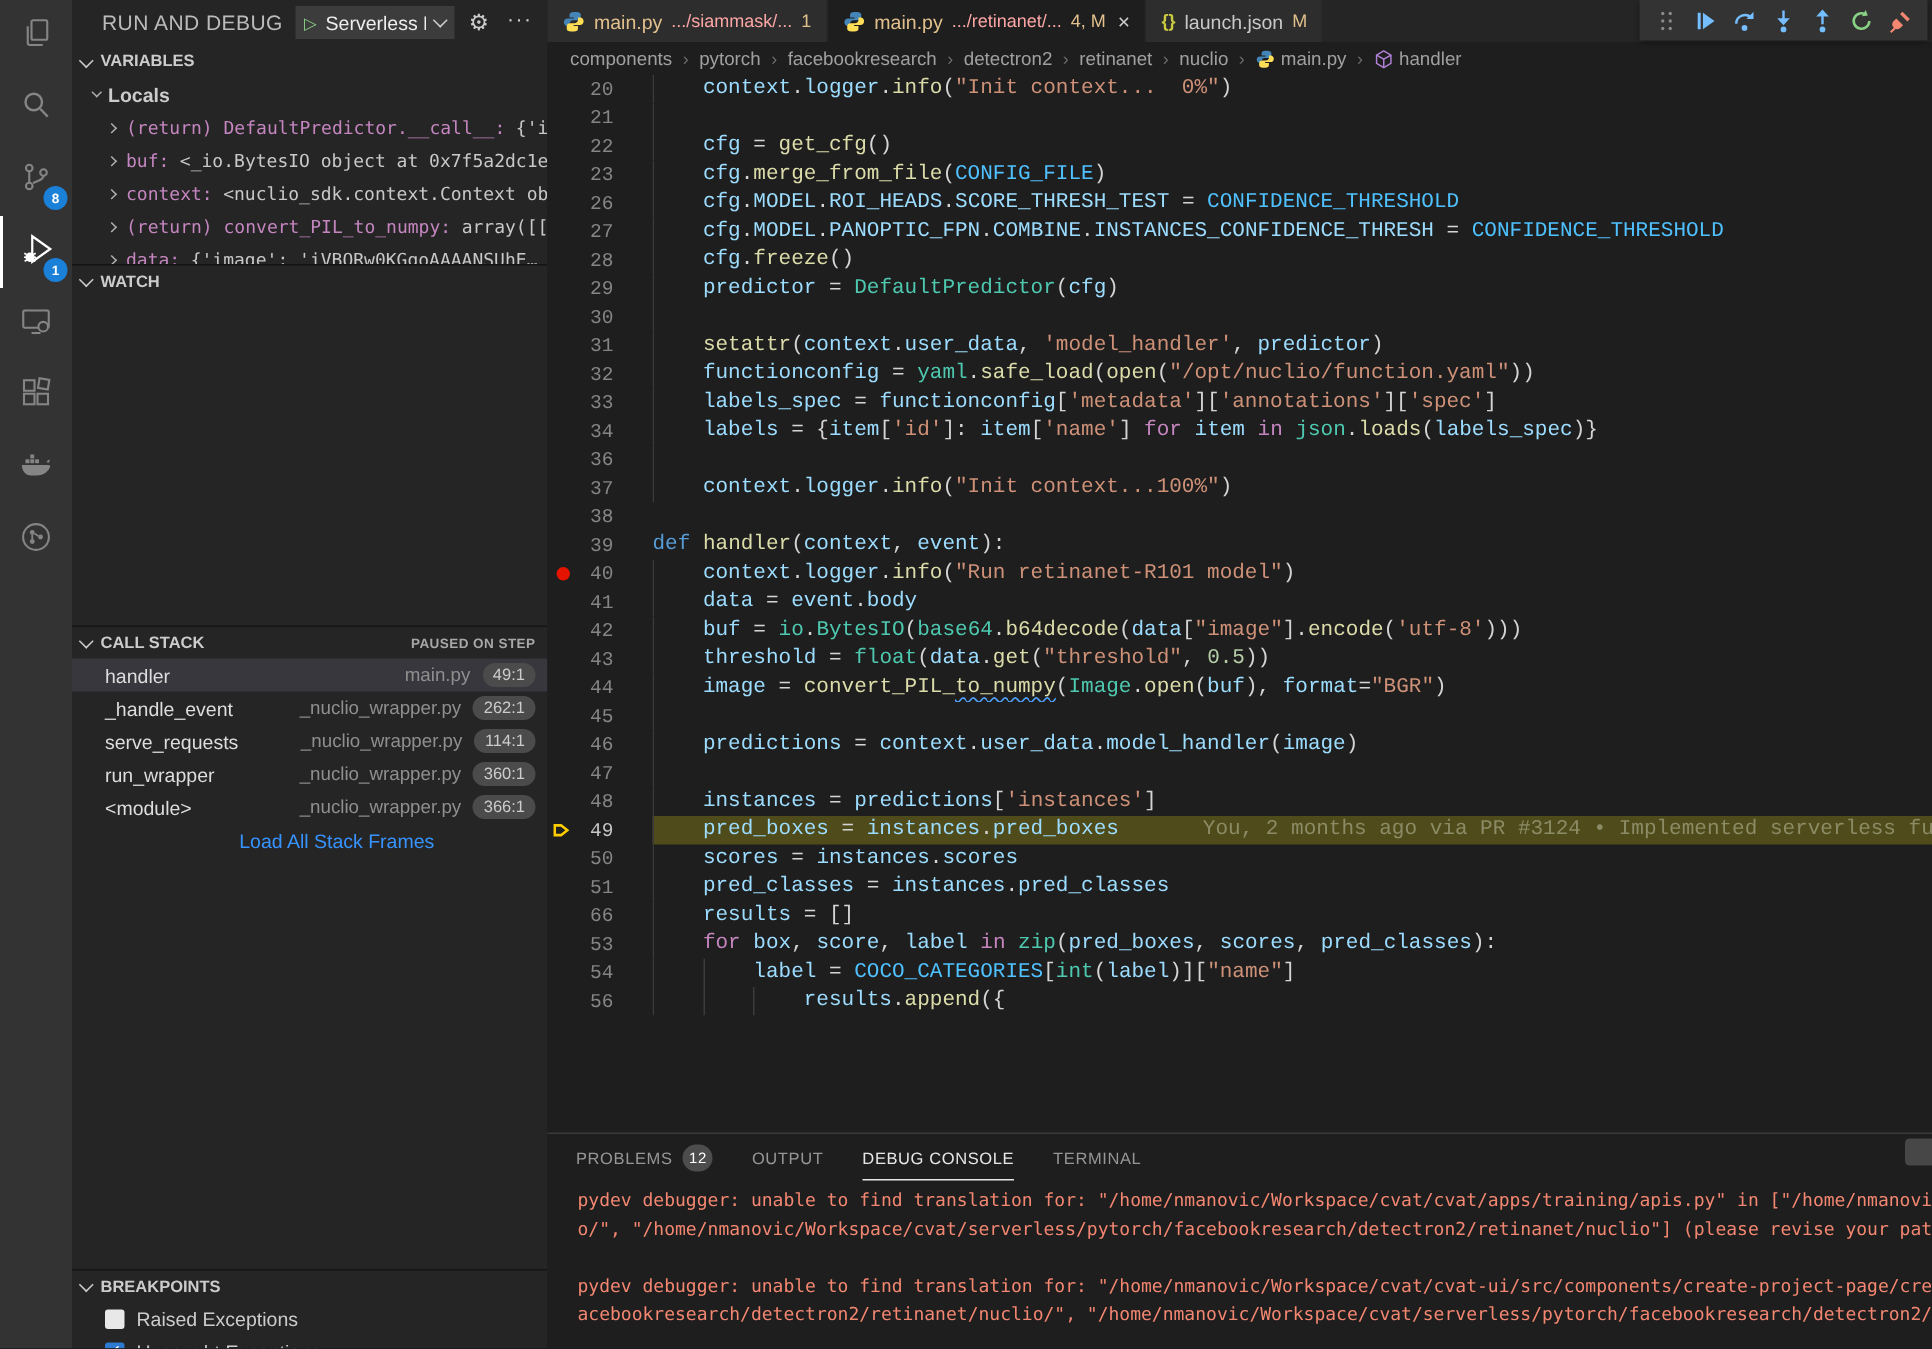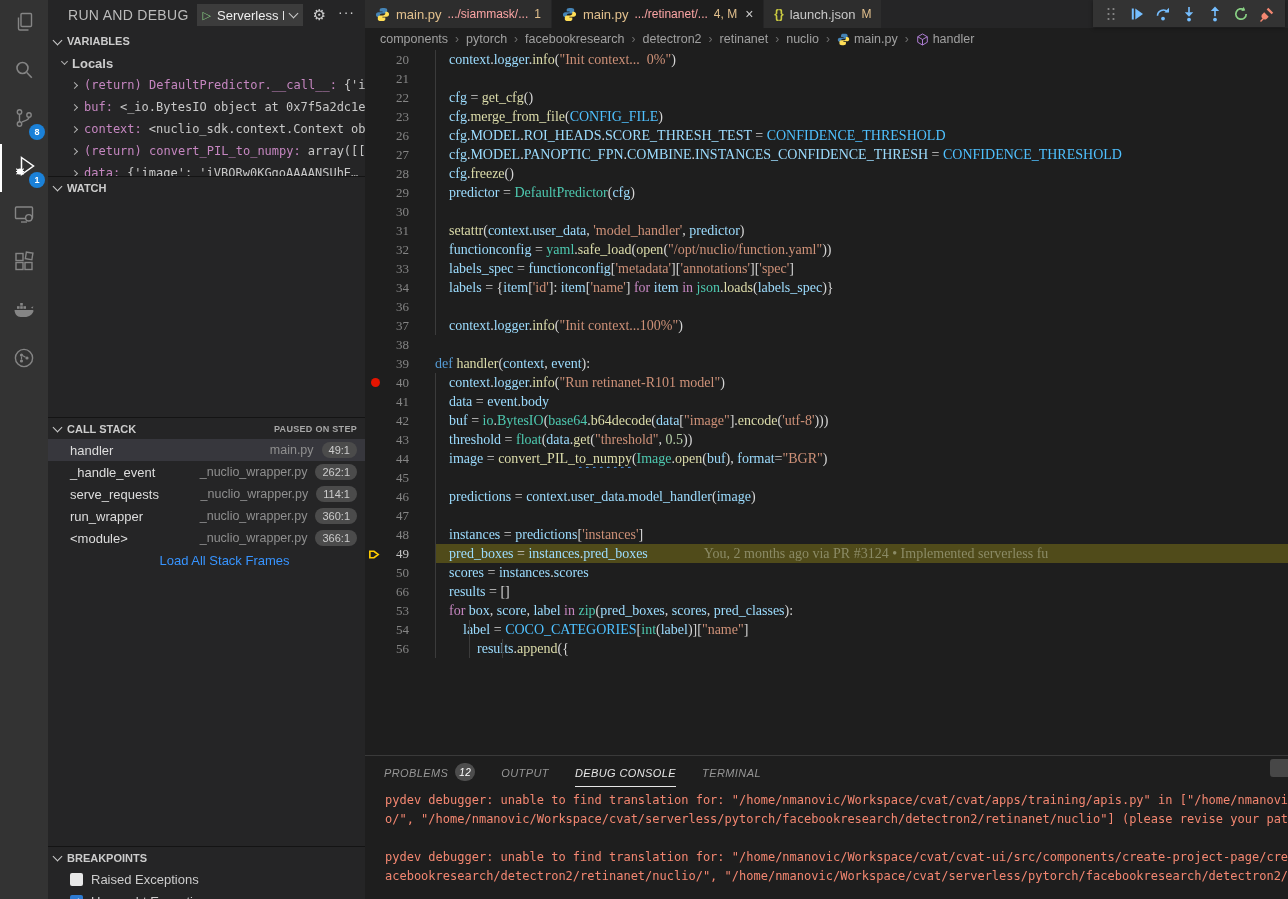--- a/index.html
+++ b/index.html
@@ -75,40 +75,40 @@
   #debug-toolbar { position:absolute; top:0; right:3px; height:27px; background:#333333; display:flex; align-items:center; gap:2px; padding:0 6px; box-shadow:0 1px 4px rgba(0,0,0,.4); }
   .dt-btn { width:24px; height:24px; display:flex; align-items:center; justify-content:center; cursor:pointer; }
   .dt-btn svg { width:16px; height:16px; }
 
   #breadcrumbs { height:22px; background:#1e1e1e; display:flex; align-items:center; padding-left:15px; gap:7px; font-size:12.5px; color:#a0a0a0; white-space:nowrap; }
   .bc-sep { color:#6e6e6e; font-size:12px; }
   .bc-item { display:flex; align-items:center; gap:4px; cursor:pointer; }
   .bc-item svg { width:13px; height:13px; display:block; }
 
   #code { position:relative; height:705px; background:#1e1e1e; overflow:hidden;
-          font-family:Liberation Serif, serif; font-size:14px; }
+          font-family:Liberation Mono, monospace; font-size:14px; }
   .code-row { display:flex; height:19px; line-height:19px; }
   .gutter { position:relative; width:70px; flex:none; }
   .ln { position:absolute; right:26px; top:0; color:#858585; font-size:13px; line-height:19px; }
   .code-row.cur .ln { color:#c6c6c6; }
   .bp-dot { position:absolute; left:6px; top:5px; width:9px; height:9px; border-radius:50%; background:var(--breakpoint_red,#e51400); }
   .cur-arrow { position:absolute; left:3px; top:3px; width:13px; height:13px; }
   .code-cell { position:relative; flex:1; white-space:pre; overflow:hidden; color:#d4d4d4; }
   .code-row.cur .code-cell { background:var(--current_line_olive,#504b1a); }
   .guide { position:absolute; top:0; bottom:0; width:1px; background:#3b3b3b; }
   .tk-v{color:var(--var_blue,#9cdcfe)} .tk-f{color:var(--func_yellow,#dcdcaa)}
   .tk-s{color:var(--string_orange,#ce9178)} .tk-k{color:var(--keyword_purple,#c586c0)}
   .tk-d{color:var(--def_blue,#569cd6)} .tk-c{color:var(--const_blue,#4fc1ff)}
   .tk-m{color:var(--class_teal,#4ec9b0)} .tk-n{color:var(--number_green,#b5cea8)} .tk-p{color:#d4d4d4}
   .tk-fq{color:var(--func_yellow,#dcdcaa); text-decoration:underline wavy #4fa3ff 1px; text-underline-offset:3px;}
   .blame { display:inline-block; margin-left:56px; color:#8b8b66; }
 
   
   #panel { position:relative; height:144px; background:#1e1e1e; border-top:1px solid #3a3a3a; overflow:hidden; }
-  #panel-tabs { height:32px; display:flex; align-items:flex-end; gap:26px; padding-left:19px;font-style:italic; }
+  #panel-tabs { height:32px; display:flex; align-items:flex-end; gap:26px; padding-left:19px; }
   .ptab { display:flex; align-items:center; gap:7px; font-size:11px; letter-spacing:.4px; color:#969696; cursor:pointer; height:100%; }
   .ptab .plabel { padding:9px 0 7px 0; border-bottom:1px solid transparent; }
   .ptab.active { color:#e7e7e7; }
   .ptab.active .plabel { border-bottom-color:#e7e7e7; }
   .ptab-badge { min-width:18px; height:18px; border-radius:9px; background:#4d4d4d; color:#ffffff; font-size:10px;
                 display:flex; align-items:center; justify-content:center; padding:0 4px; }
   #console { padding:3px 0 0 20px; font-family:"DejaVu Sans Mono", monospace; font-size:12px; line-height:19px;
              color:var(--error_red,#f48771); white-space:pre; overflow:hidden; }
   .con-group { margin-bottom:19px; }
   #panel-thumb { position:absolute; top:3px; right:-4px; width:22px; height:18px; background:#474747; border-radius:3px; }
@@ -588,20 +588,26 @@
           <div class="code-cell"><span class="guide" style="left: 0px;"></span>    <span class="tk-v">pred_boxes</span><span class="tk-p"> = </span><span class="tk-v">instances</span><span class="tk-p">.</span><span class="tk-v">pred_boxes</span><span class="blame">You, 2 months ago via PR #3124 • Implemented serverless fu</span></div>
         </div>
         <div class="code-row">
           <div class="gutter">
             <span class="ln">50</span>
           </div>
           <div class="code-cell"><span class="guide" style="left: 0px;"></span>    <span class="tk-v">scores</span><span class="tk-p"> = </span><span class="tk-v">instances</span><span class="tk-p">.</span><span class="tk-v">scores</span></div>
         </div>
         <div class="code-row">
           <div class="gutter">
+            <span class="ln">51</span>
+          </div>
+          <div class="code-cell"><span class="guide" style="left: 0px;"></span>    <span class="tk-v">pred_classes</span><span class="tk-p"> = </span><span class="tk-v">instances</span><span class="tk-p">.</span><span class="tk-v">pred_classes</span></div>
+        </div>
+        <div class="code-row">
+          <div class="gutter">
             <span class="ln">66</span>
           </div>
           <div class="code-cell"><span class="guide" style="left: 0px;"></span>    <span class="tk-v">results</span><span class="tk-p"> = []</span></div>
         </div>
         <div class="code-row">
           <div class="gutter">
             <span class="ln">53</span>
           </div>
           <div class="code-cell"><span class="guide" style="left: 0px;"></span>    <span class="tk-k">for</span><span class="tk-p"> </span><span class="tk-v">box</span><span class="tk-p">, </span><span class="tk-v">score</span><span class="tk-p">, </span><span class="tk-v">label</span><span class="tk-p"> </span><span class="tk-k">in</span><span class="tk-p"> </span><span class="tk-m">zip</span><span class="tk-p">(</span><span class="tk-v">pred_boxes</span><span class="tk-p">, </span><span class="tk-v">scores</span><span class="tk-p">, </span><span class="tk-v">pred_classes</span><span class="tk-p">):</span></div>
         </div>

